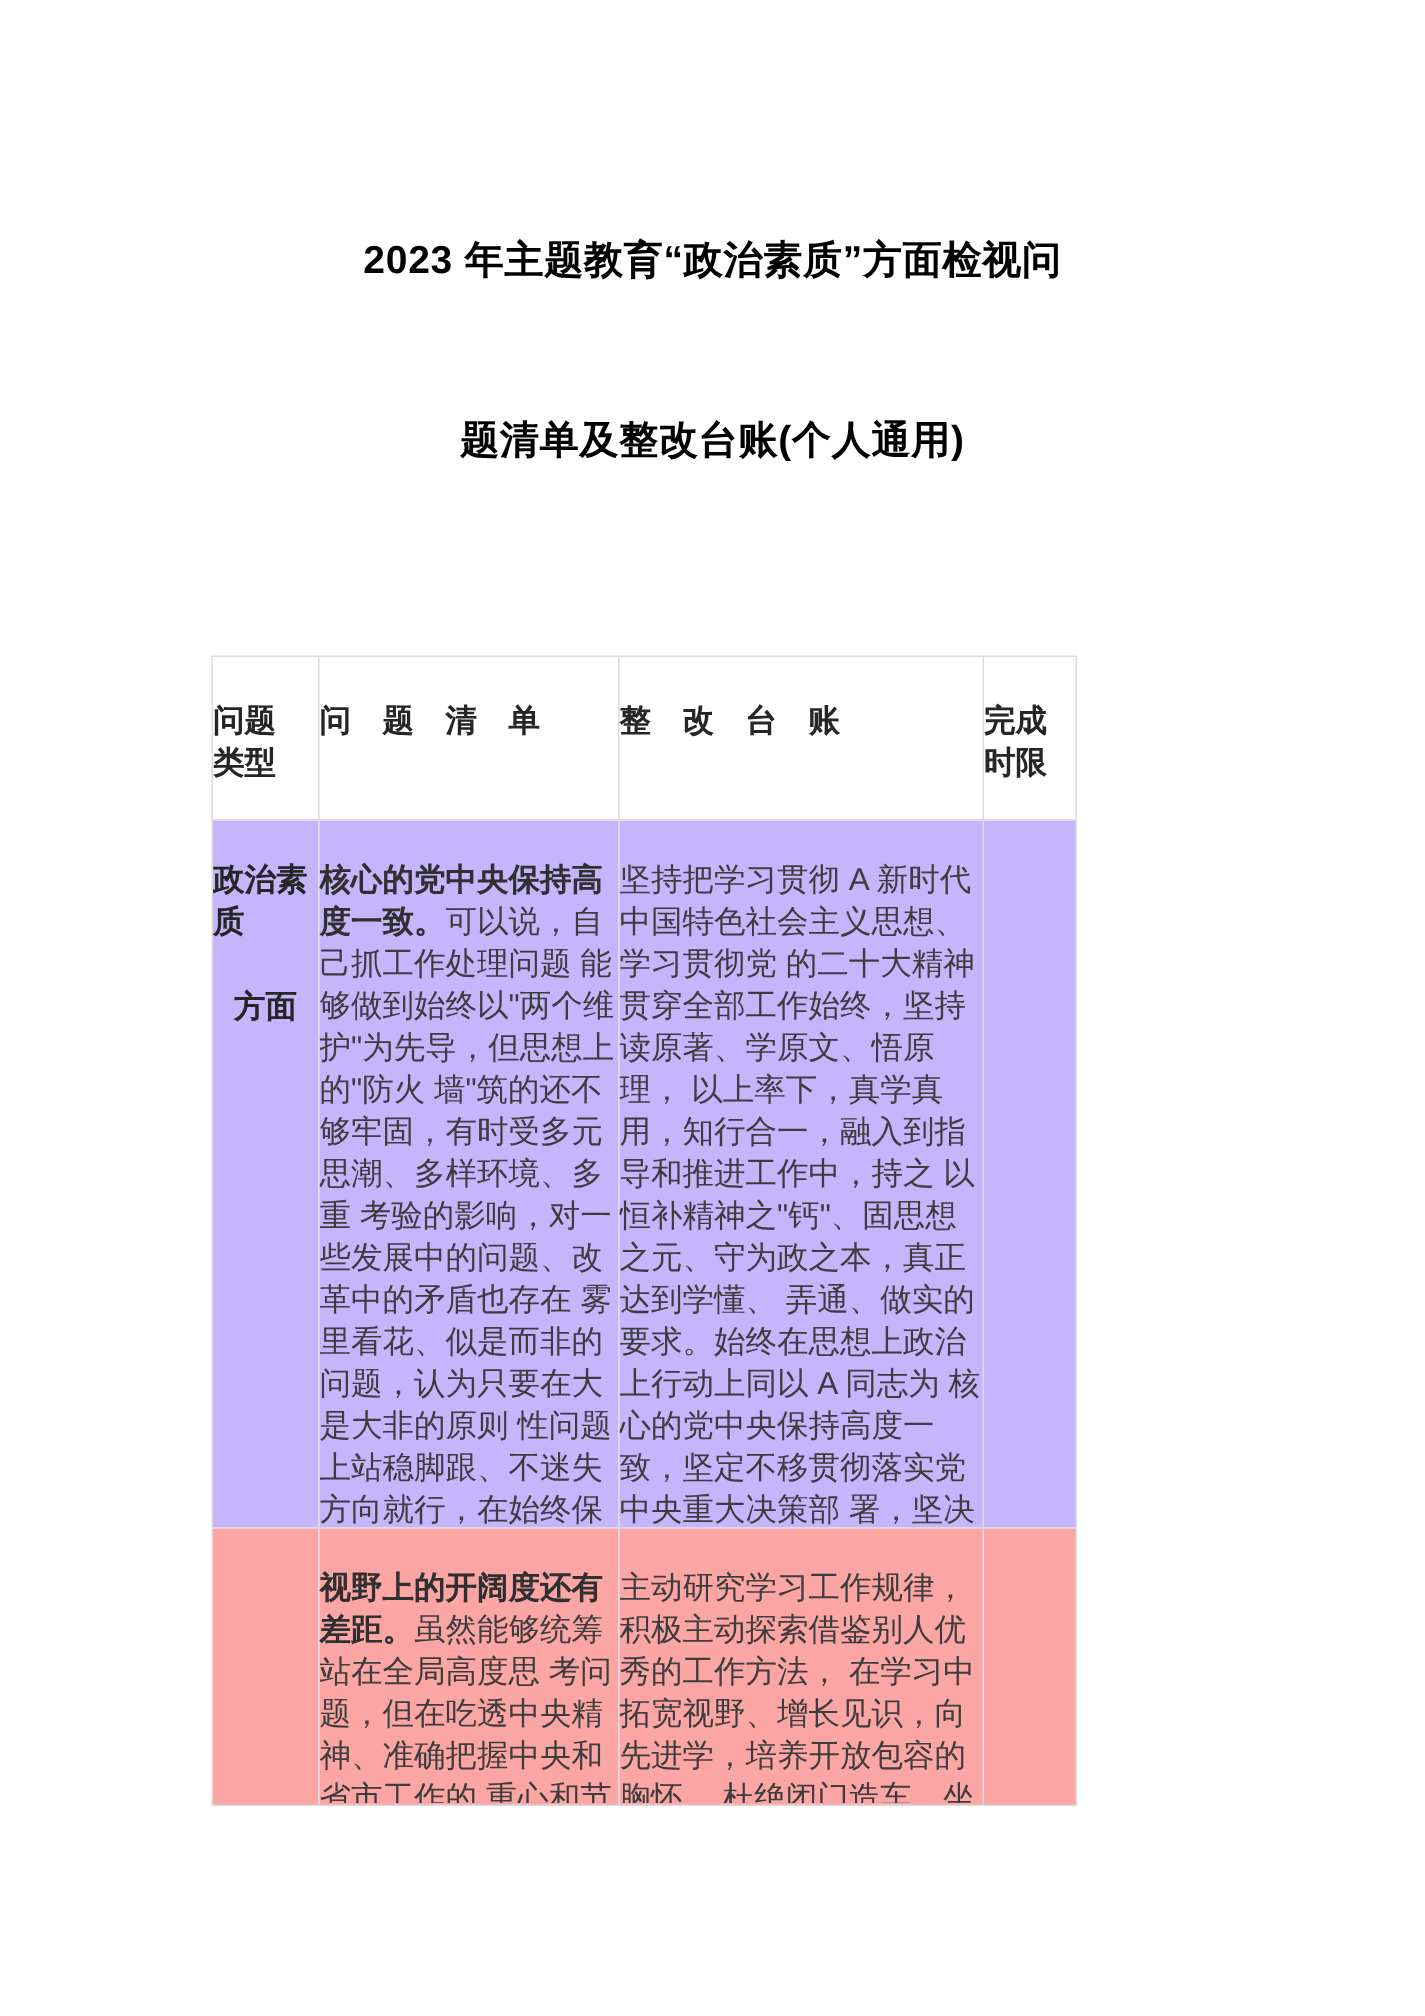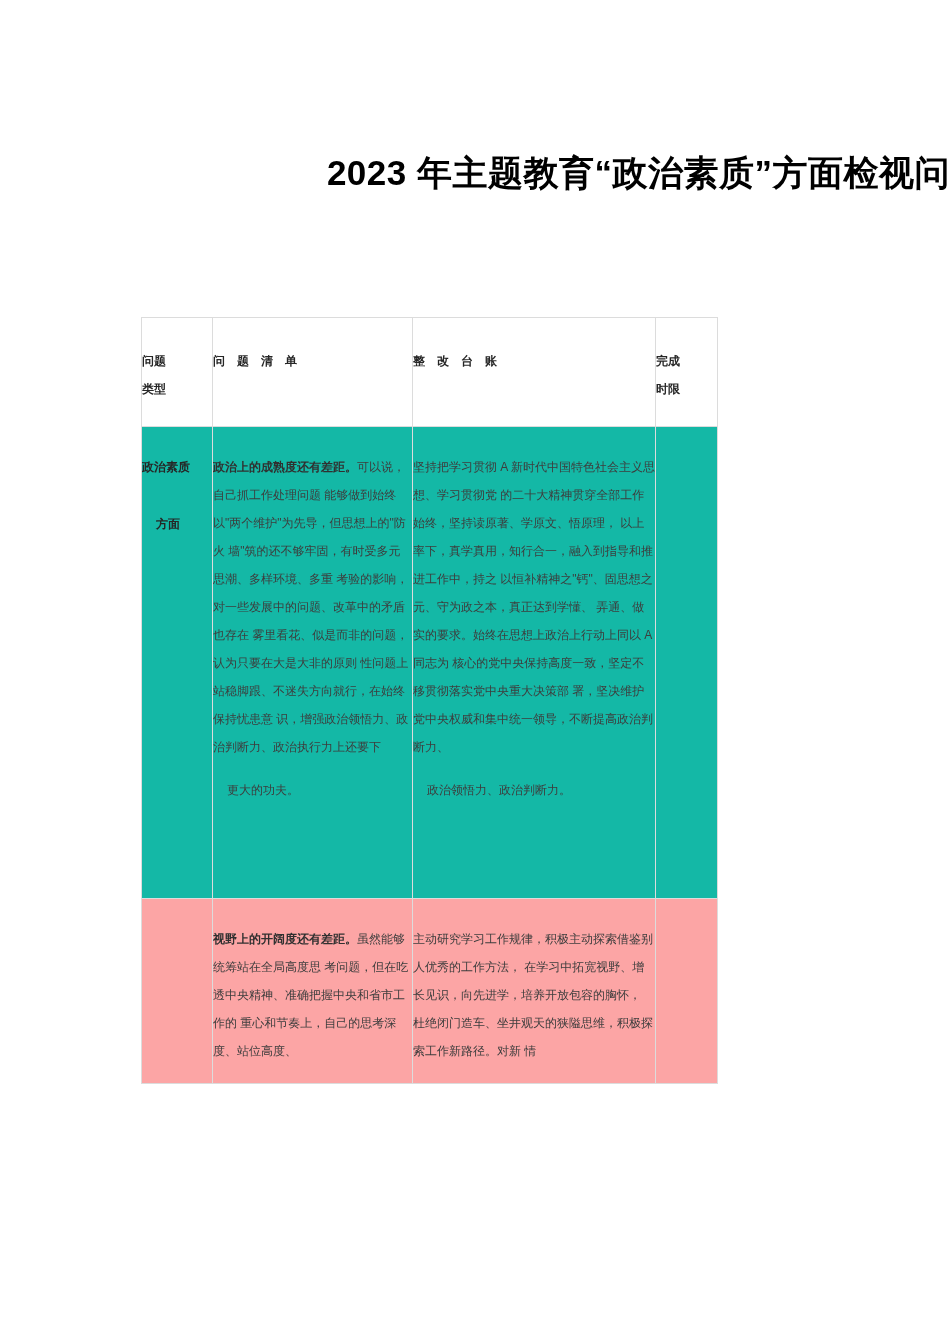--- a/index.html
+++ b/index.html
@@ -6,40 +6,40 @@
   body {
     width: 950px; height: 1344px;
     background: #ffffff;
     font-family: "Liberation Sans", sans-serif;
     overflow: hidden;
   }
   .page { position: relative; width: 950px; height: 1344px; }
 
   
   .doc-title {
-    text-align: right;
+    text-align: center;
     font-weight: 700;
     color: #000000;
-    font-size: 35px;
+    font-size: 26px;
     letter-spacing: 0.5px;
   }
   .title-line1 { margin-top: 150px; line-height: 46px; }
   .title-line2 { margin-top: 74px;  line-height: 46px; }
 
   
   table.review-table {
     border-collapse: collapse;
     table-layout: fixed;
     width: 576px;
     margin: 121px 0 0 141px;
   }
   .review-table th, .review-table td {
     border: 1px solid #dcdcdc;
     vertical-align: top;
-    font-size: 12px;
+    font-size: 21px;
     line-height: 28px;
     color: #3d3d3d;
     box-sizing: border-box;
     padding: 0;
   }
   .review-table th {
     font-weight: 700;
     color: #262626;
     text-align: left;
     padding-top: 29px;
@@ -50,40 +50,41 @@
   col.c2 { width: 200px; }
   col.c3 { width: 243px; }
   col.c4 { width: 62px; }
 
   .pl1 { padding-left: 6px;  padding-right: 4px; }
   .pl2 { padding-left: 4px;  padding-right: 2px; }
   .pl3 { padding-left: 10px; padding-right: 3px; }
   .pl4 { padding-left: 5px;  padding-right: 2px; }
 
   tr.header-row { height: 109px; }
-  tr.row-1 { height: 348px; background: #14b8a6; }
+  tr.row-1 { height: 348px; background: #c4b5fd; }
   tr.row-2 { height: 185px; background: #fca5a5; }
 
   .clip-tall  { height: 445px; overflow: hidden; }
   .clip-short { height: 157px; overflow: hidden; }
 
   .cell p { margin: 0; }
   .cell p + p { margin-top: 15px; margin-left: 14px; }
   .cell.category { font-weight: 700; color: #262626; }
   .cell.category p + p { margin-top: 29px; }
   .lead { font-weight: 700; color: #303030; }
   .hdr-line { line-height: 28px; }
 </style>
 </head>
 <body>
 
 <div class="page">
 
   <div class="doc-title">
     <div class="title-line1">2023 年主题教育“政治素质”方面检视问</div>
+    <div class="title-line2">题清单及整改台账(个人通用)</div>
   </div>
 
   <table class="review-table">
     <colgroup>
       <col class="c1">
         <col class="c2">
         <col class="c3">
         <col class="c4">
     </colgroup>
     <tbody>
@@ -103,21 +104,21 @@
       <tr class="row-1">
         <td class="pl1">
           <div class="cell category clip-tall">
             <p>政治素质</p>
             <p>方面</p>
           </div>
         </td>
         <td class="pl2">
           <div class="cell clip-tall">
             <p>
-              <span class="lead">政治上的成熟度还有差距。</span><span>可以说，自己抓工作处理问题 能够做到始终以"两个维护"为先导，但思想上的"防火 墙"筑的还不够牢固，有时受多元思潮、多样环境、多重 考验的影响，对一些发展中的问题、改革中的矛盾也存在 雾里看花、似是而非的问题，认为只要在大是大非的原则 性问题上站稳脚跟、不迷失方向就行，在始终保持忧患意 识，增强政治领悟力、政治判断力、政治执行力上还要下</span>
+              <span class="lead">核心的党中央保持高度一致。</span><span>可以说，自己抓工作处理问题 能够做到始终以"两个维护"为先导，但思想上的"防火 墙"筑的还不够牢固，有时受多元思潮、多样环境、多重 考验的影响，对一些发展中的问题、改革中的矛盾也存在 雾里看花、似是而非的问题，认为只要在大是大非的原则 性问题上站稳脚跟、不迷失方向就行，在始终保持忧患意 识，增强政治领悟力、政治判断力、政治执行力上还要下</span>
             </p>
             <p>更大的功夫。</p>
           </div>
         </td>
         <td class="pl3">
           <div class="cell clip-tall">
             <p>坚持把学习贯彻 A 新时代中国特色社会主义思想、学习贯彻党 的二十大精神贯穿全部工作始终，坚持读原著、学原文、悟原理， 以上率下，真学真用，知行合一，融入到指导和推进工作中，持之 以恒补精神之"钙"、固思想之元、守为政之本，真正达到学懂、 弄通、做实的要求。始终在思想上政治上行动上同以 A 同志为 核心的党中央保持高度一致，坚定不移贯彻落实党中央重大决策部 署，坚决维护党中央权威和集中统一领导，不断提高政治判断力、</p>
             <p>政治领悟力、政治判断力。</p>
           </div>
         </td>

